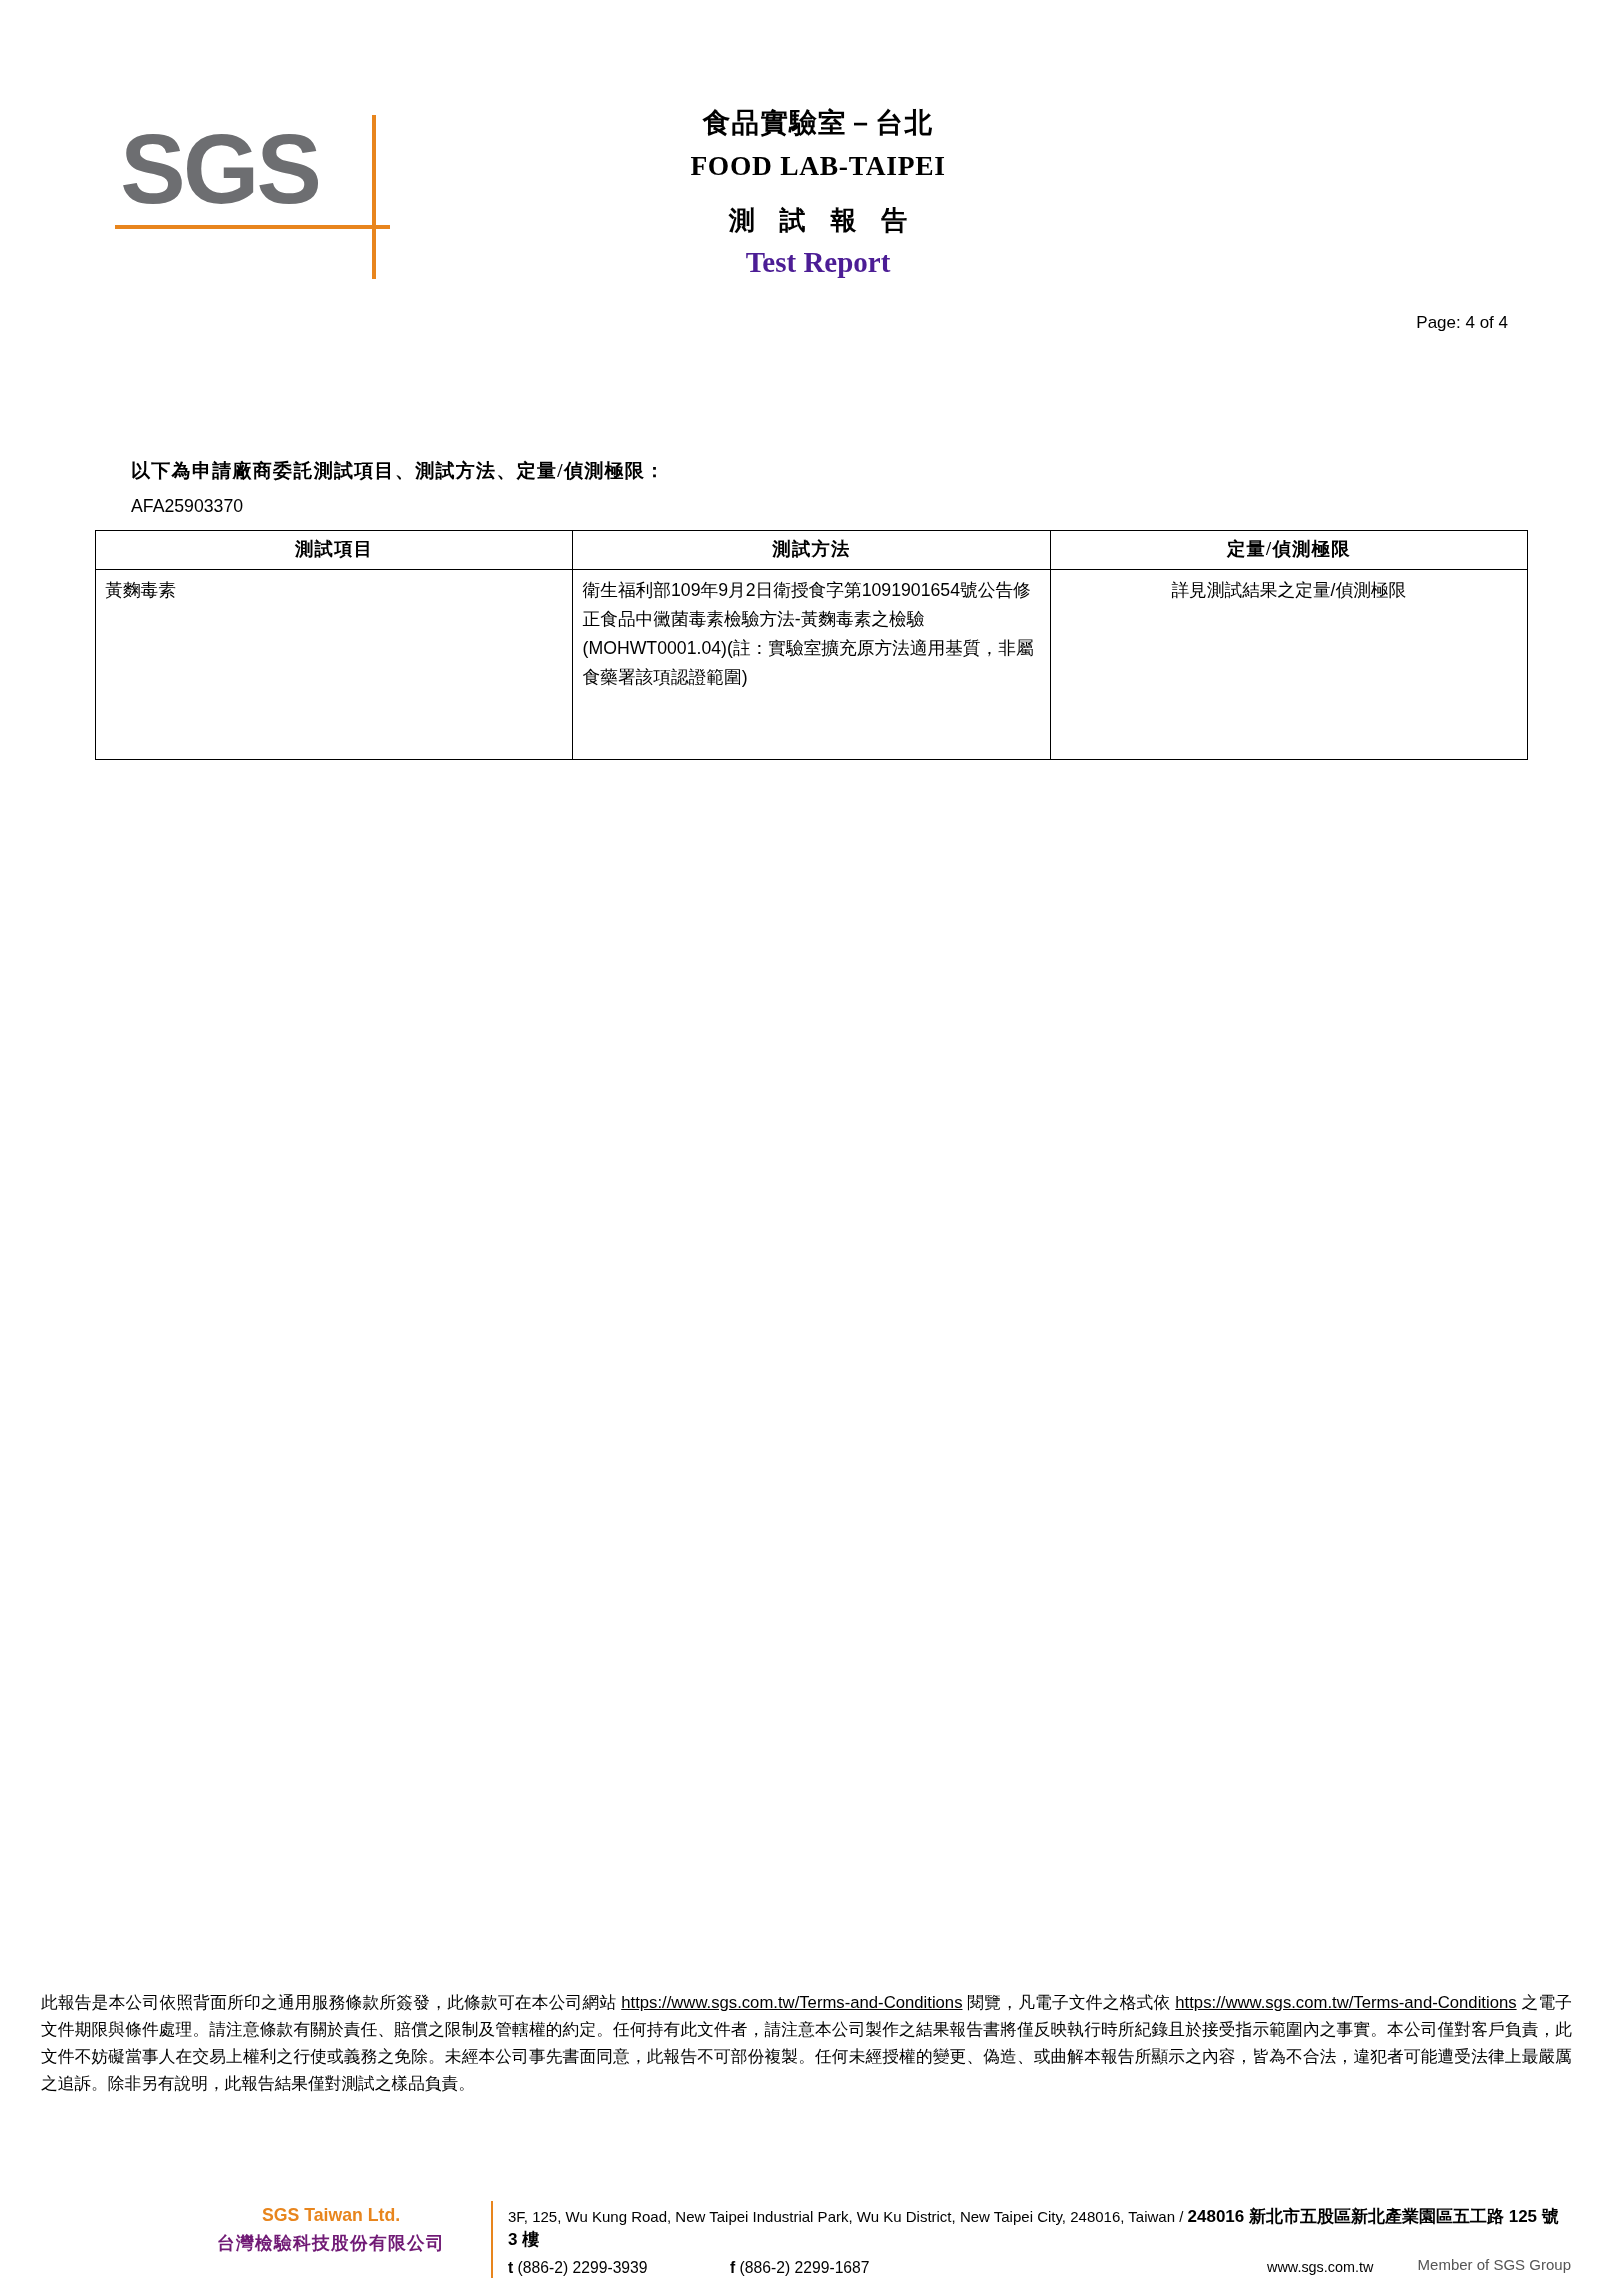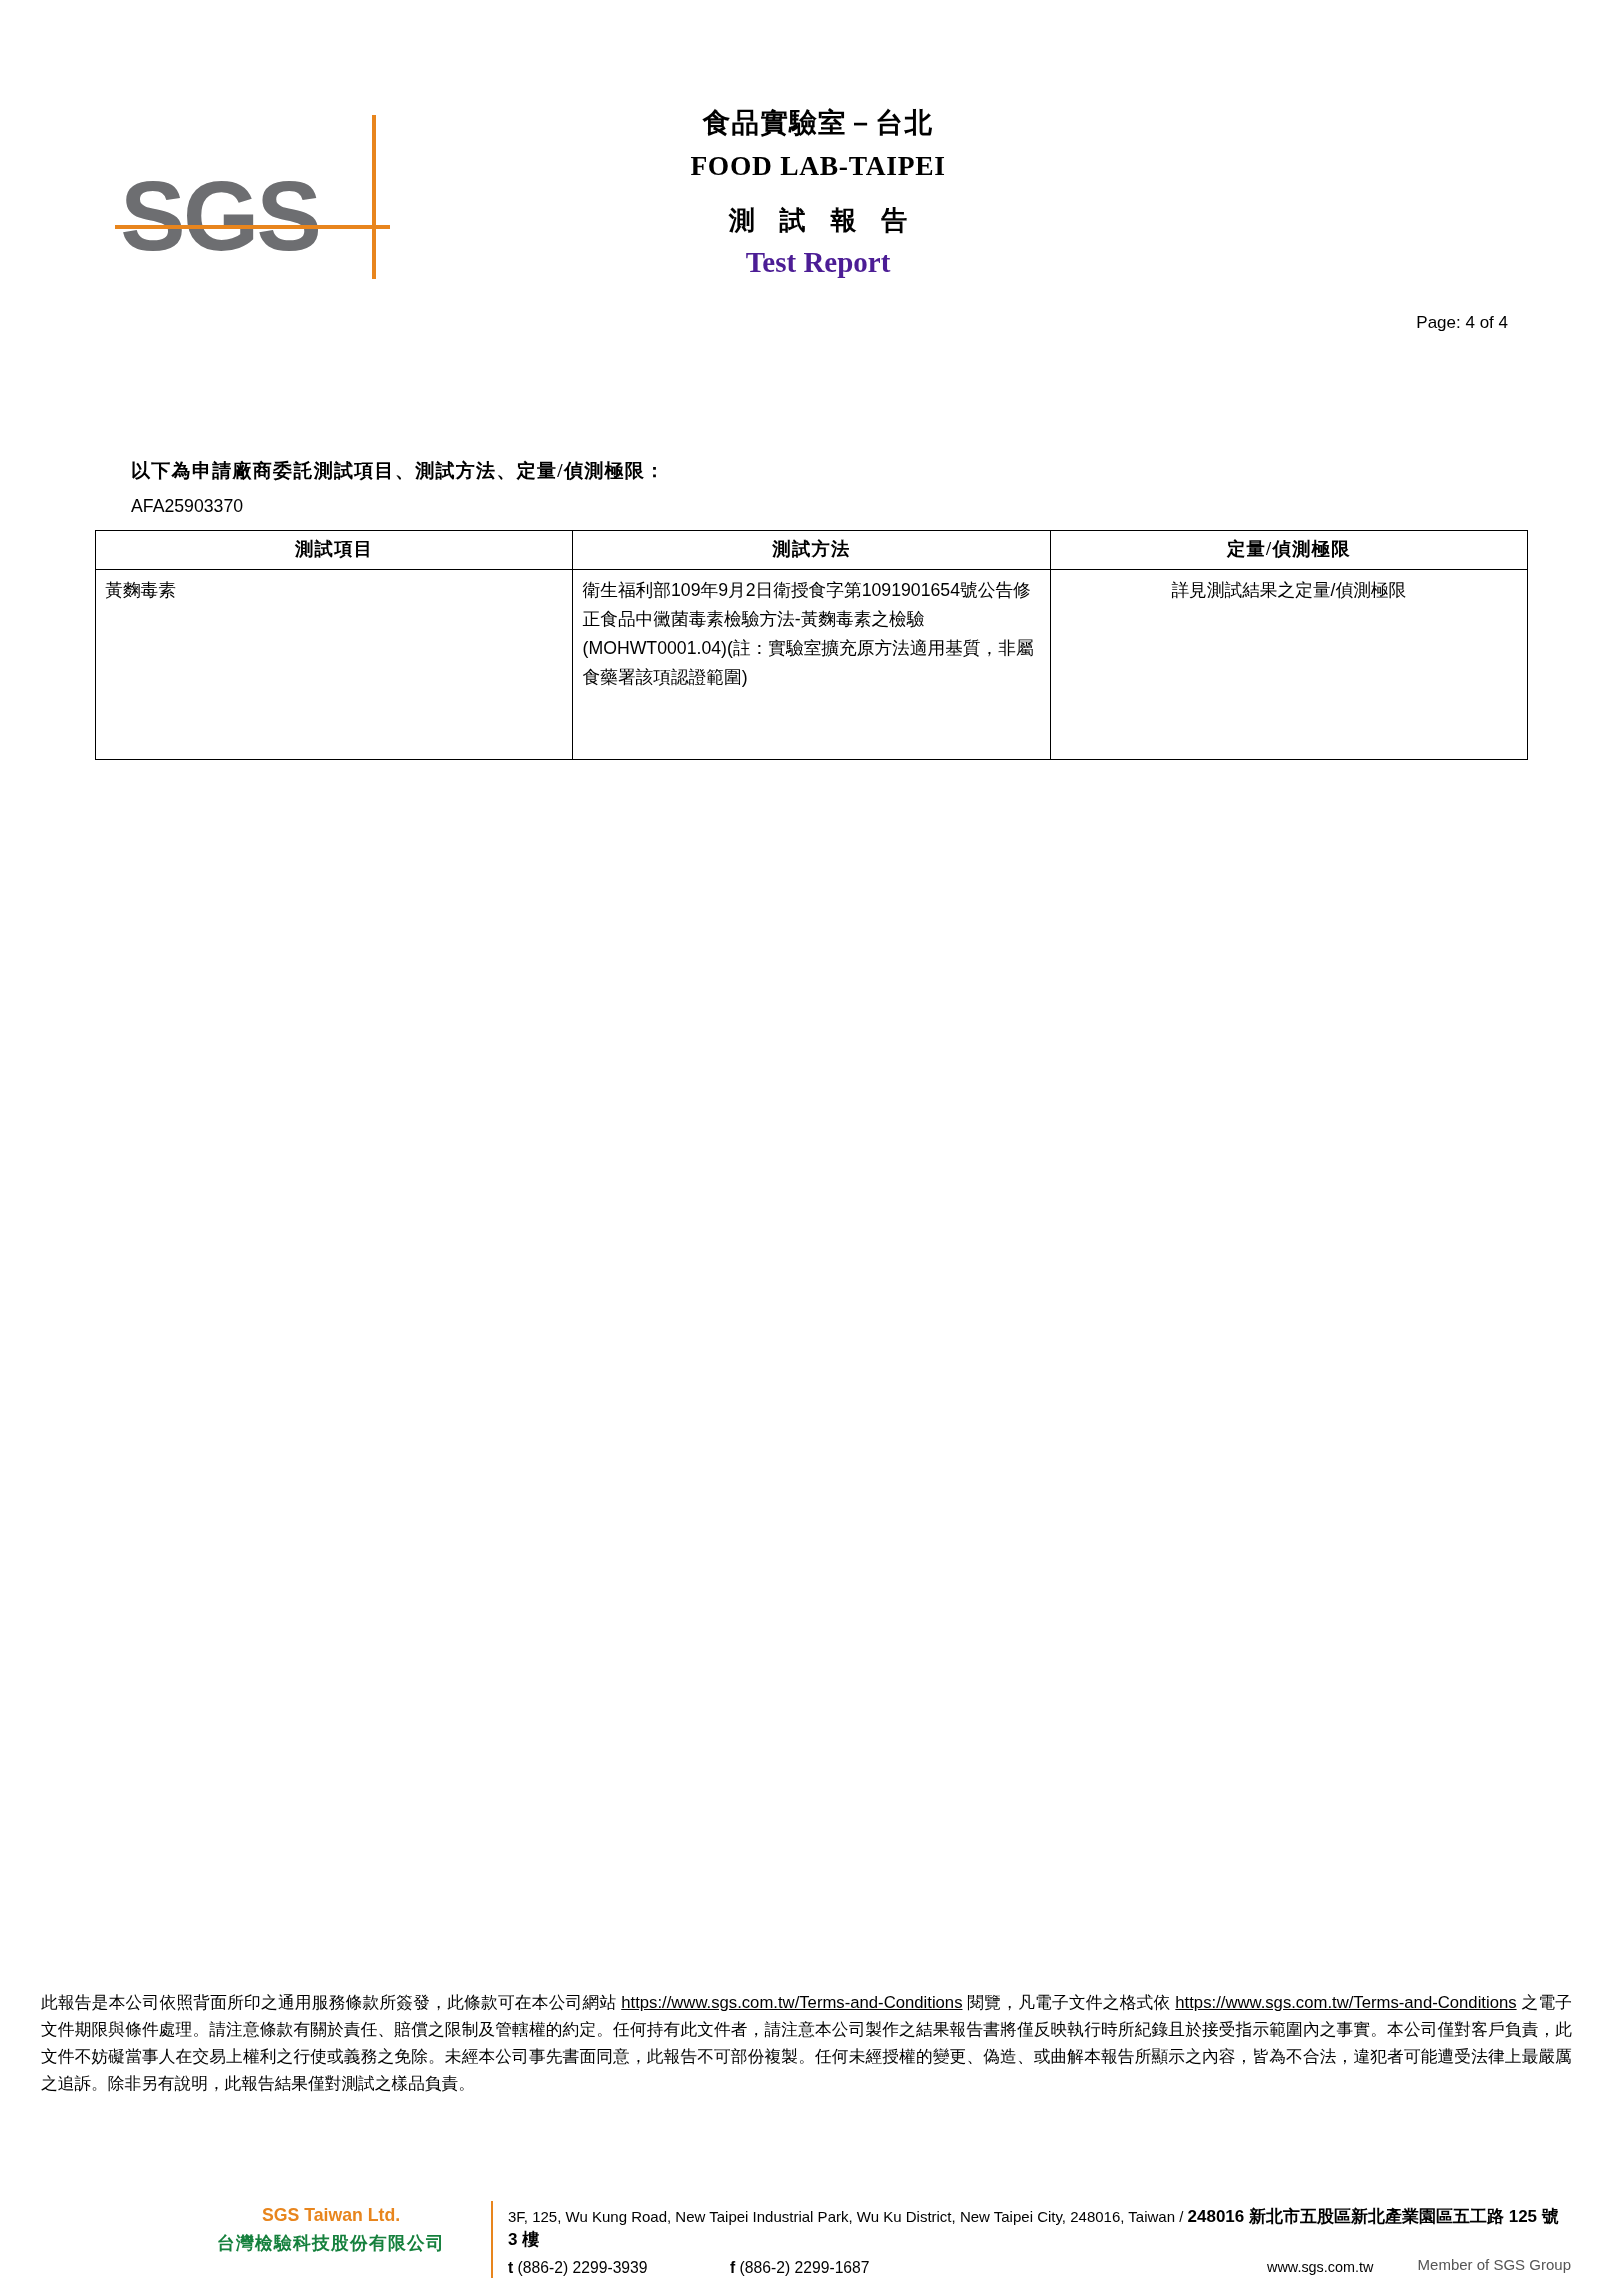--- a/index.html
+++ b/index.html
@@ -38,21 +38,20 @@
   .sgs-logo .word {
     font-family: "Liberation Sans", sans-serif;
     font-weight: bold;
     font-size: 98px;
     letter-spacing: -2.6px;
     color: #6d6e71;
     line-height: 98px;
     position: absolute;
     left: 5.2px;
     top: 5.2px;
-    margin-top: 47px;
   }
   .sgs-logo .bar-h {
     position: absolute;
     left: 0px;
     top: 110px;
     width: 275px;
     height: 3.9px;
     background: #e8851d;
   }
   .sgs-logo .bar-v {
@@ -206,21 +205,21 @@
     font-weight: bold;
     font-size: 17.7px;
     color: #e8851d;
     margin-bottom: 5.2px;
   }
   .fc-name-cn {
     font-family: "Liberation Serif", serif;
     font-weight: bold;
     font-size: 17.7px;
     letter-spacing: 1.3px;
-    color: #15803d;
+    color: #701a75;
   }
   .fc-divider {
     position: absolute;
     left: 445px;
     top: -3.9px;
     width: 2px;
     height: 77px;
     background: #e8851d;
   }
   .fc-right {

